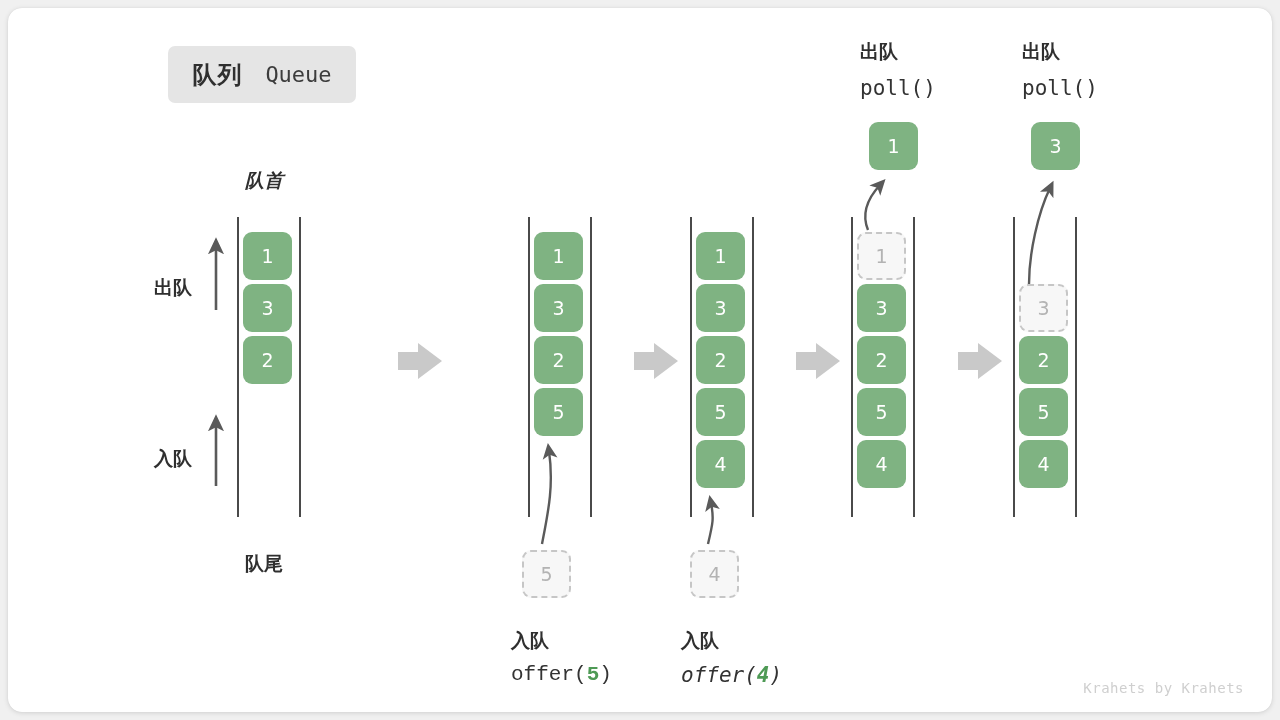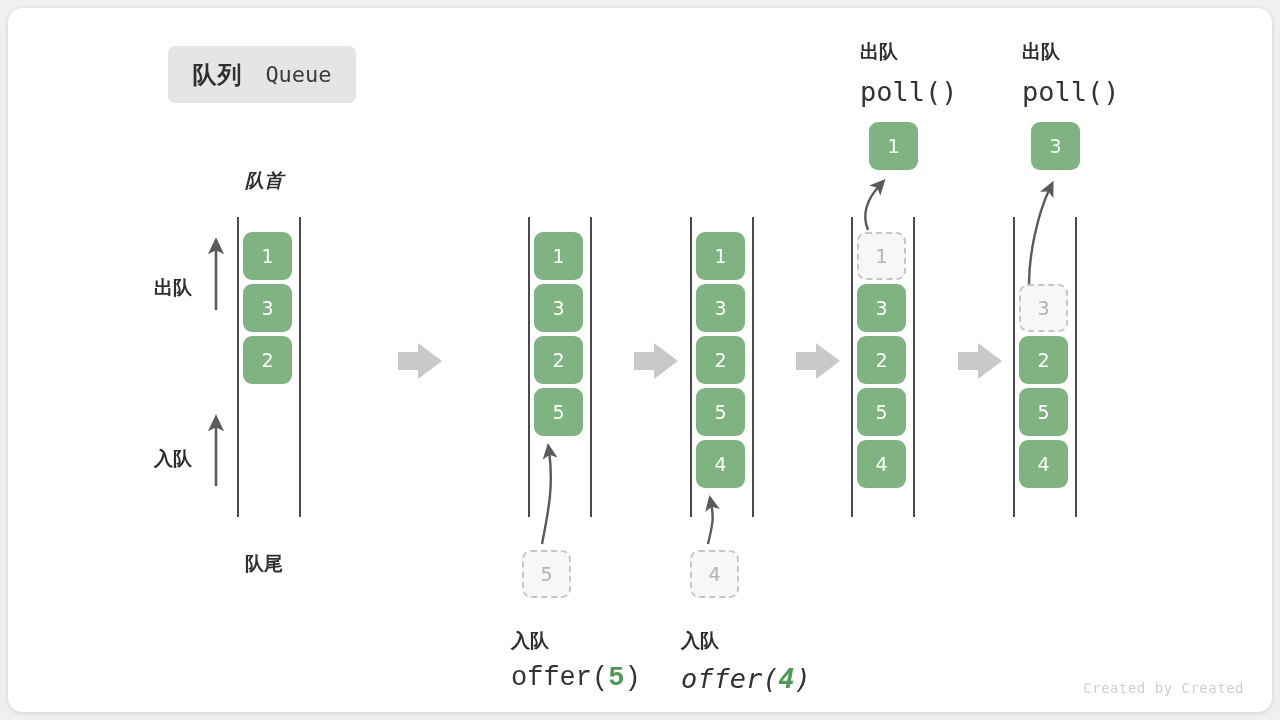--- a/index.html
+++ b/index.html
@@ -53,21 +53,21 @@
 
   
   .cn-label {
     font-size: 19px;
     font-weight: bold;
     color: #2f2f2f;
     white-space: nowrap;
   }
   .mono-label {
     font-family: "DejaVu Sans Mono", "Liberation Mono", monospace;
-    font-size: 27px;
+    font-size: 21px;
     color: #333333;
     white-space: nowrap;
   }
   .mono-label .hl { color: #4e9a55; font-weight: bold; }
 
   .op-head {
     font-size: 19px;
     color: #2f2f2f;
     white-space: nowrap;
     font-weight: normal;
@@ -236,15 +236,15 @@
 
     <path d="M534,536 C540,505 546,478 541,443" fill="none" stroke="#5a5a5a" stroke-width="2.4" marker-end="url(#mk-flow)"></path>
 
     <path d="M700,536 C705,515 706,510 703,495" fill="none" stroke="#5a5a5a" stroke-width="2.4" marker-end="url(#mk-flow)"></path>
 
     <path d="M860,222 C853,205 860,190 872,177" fill="none" stroke="#5a5a5a" stroke-width="2.4" marker-end="url(#mk-flow)"></path>
 
     <path d="M1021,276 C1021,245 1030,205 1042,180" fill="none" stroke="#5a5a5a" stroke-width="2.4" marker-end="url(#mk-flow)"></path>
   </svg>
 
-  <div class="abs" id="footer">Created by Created</div>
+  <div class="abs" id="footer">Krahets by Krahets</div>
 
 </div>
 
 </body></html>

